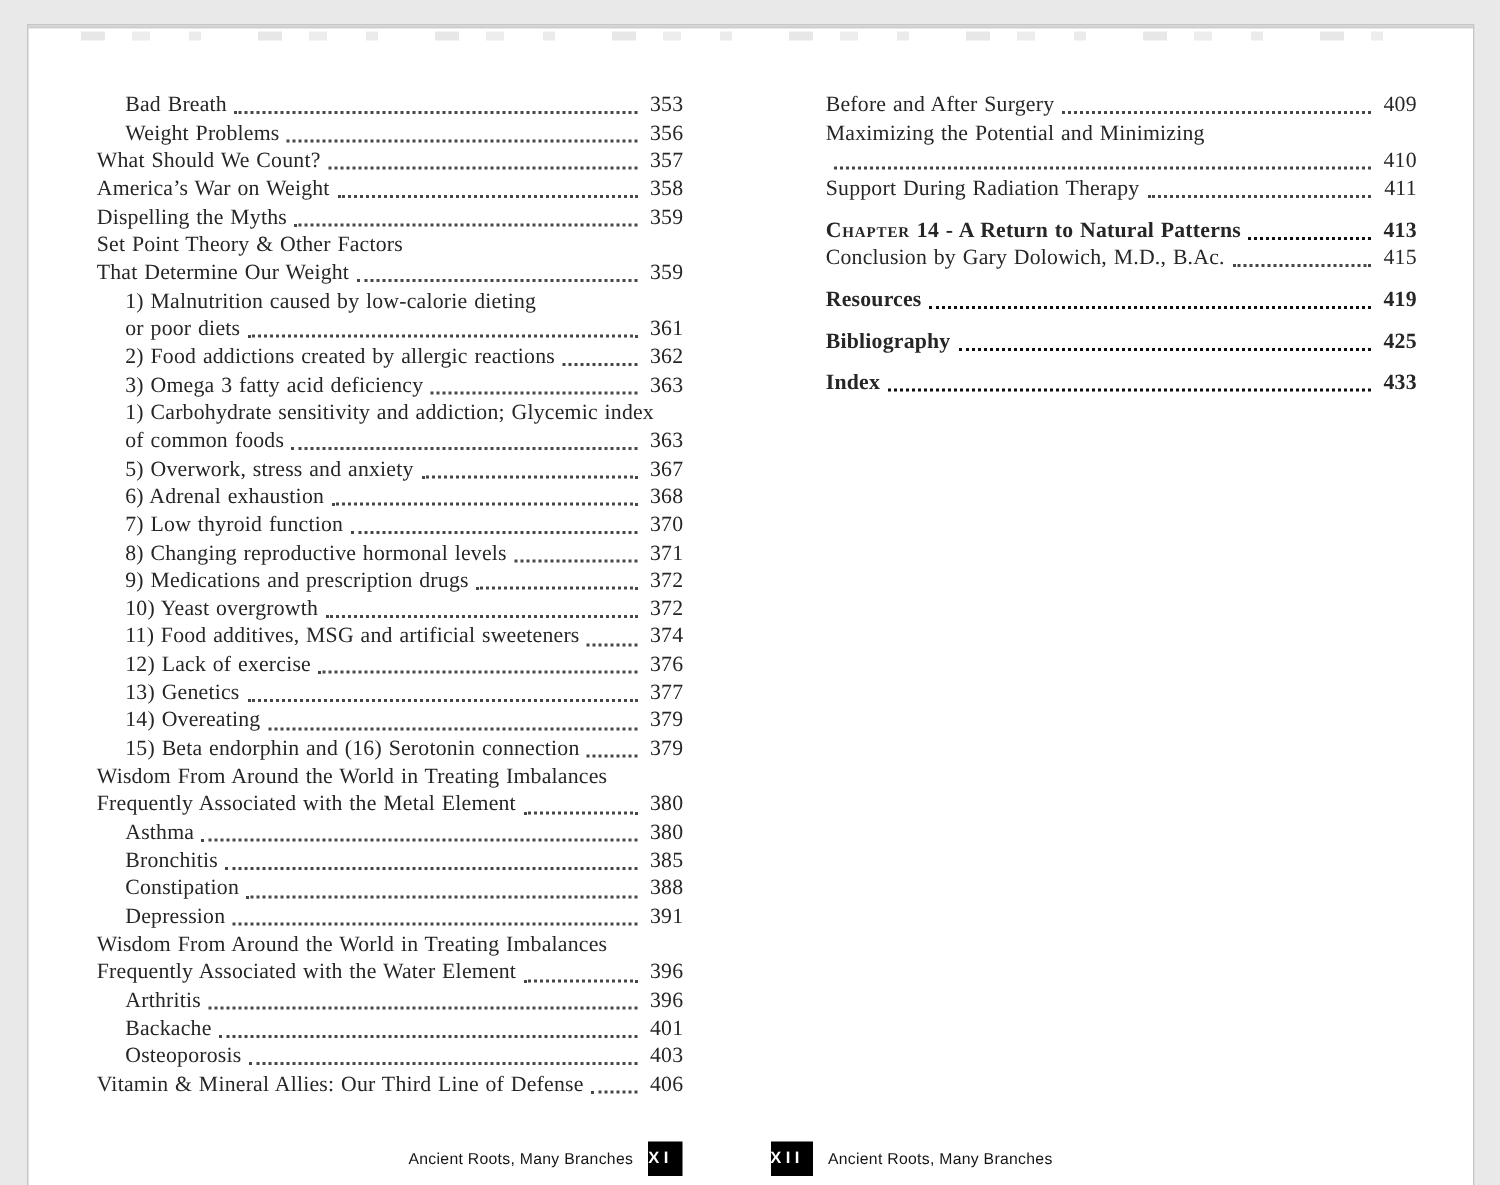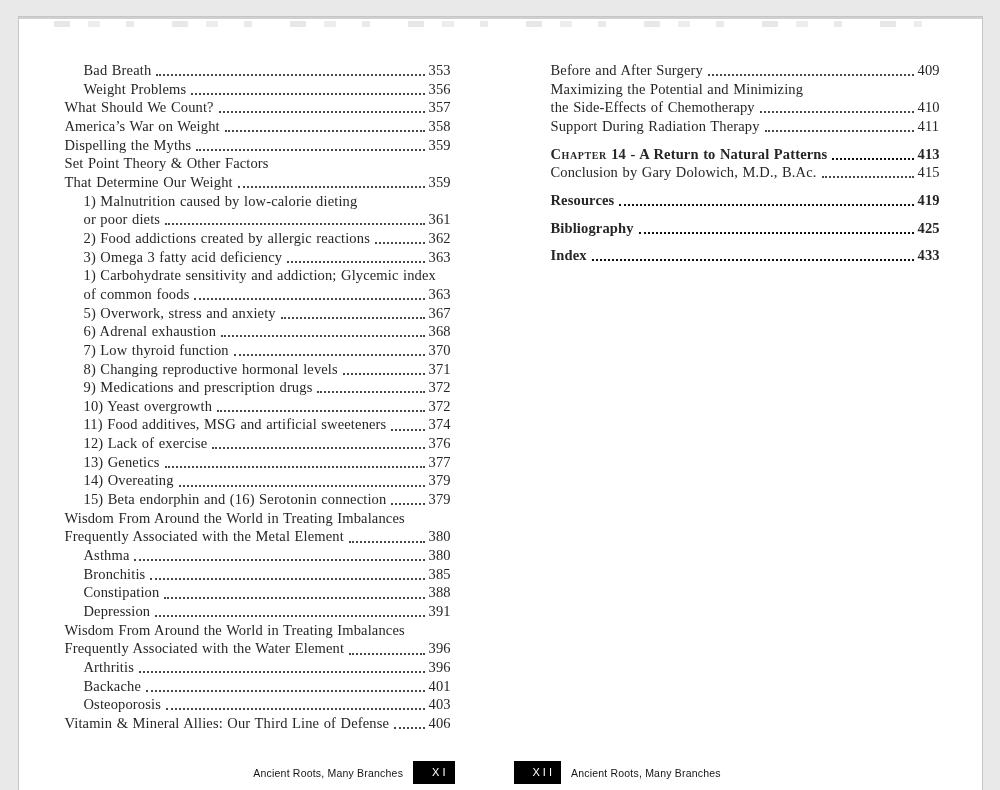--- a/index.html
+++ b/index.html
@@ -36,38 +36,38 @@
   .entry.gap{margin-top:9px;}
   .entry.indent-1{padding-left:19px;}
   .line{display:flex;align-items:baseline;}
   .txt{white-space:nowrap;flex:0 1 auto;}
   .dots{flex:1 1 10px;min-width:10px;position:relative;align-self:stretch;}
   .dots::after{
     content:"";position:absolute;left:5px;right:4px;bottom:3.5px;
     border-bottom:2px dotted #474747;
   }
   .entry.bold .dots::after{border-bottom-color:#101010;}
-  .page{flex:0 0 auto;min-width:27px;}
+  .page{flex:0 0 auto;min-width:27px;text-align:right;}
   .entry.bold .page{font-weight:700;}
   .seg-n{font-weight:400;}
   .seg-b{font-weight:700;}
   .seg-i{}
   .seg-sc{font-weight:700;font-variant:small-caps;letter-spacing:0.04em;}
   .footer{
     position:absolute;display:flex;align-items:center;gap:10px;
     font-family:"Liberation Sans","DejaVu Sans",sans-serif;
     font-size:10.5px;color:#141414;letter-spacing:0.2px;white-space:nowrap;text-align:center;
   }
   .footer-left{top:744px;right:527px;}
   .footer-right{top:744px;left:495px;}
   .pagebox{
     background:var(--footer_box_bg,#000000);
     color:var(--footer_box_text,#ffffff);
-    font-weight:400;font-size:11px;line-height:1;
-    padding:6px 6px 6px 19px;letter-spacing:3px;
+    font-weight:700;font-size:11px;line-height:1;
+    padding:6px 6px 6px 0;letter-spacing:3px;
   }
 </style>
 </head>
 <body>
 
 <div class="scan">
   <div class="top-artifact"></div>
 
   <div class="col col-left" id="left-col">
       <div class="entry indent-1">
@@ -309,21 +309,20 @@
           <span class="txt"><span class="seg-n">Before and After Surgery</span></span>
           <span class="dots"></span>
           <span class="page">409</span>
         </div>
       </div>
       <div class="entry indent-0">
         <div class="line">
           <span class="txt"><span class="seg-n">Maximizing the Potential and Minimizing</span></span>
         </div>
         <div class="line">
-          <span class="txt"><span class="seg-n">the Side-Effects of Chemotherapy</span></span>
           <span class="dots"></span>
           <span class="page">410</span>
         </div>
       </div>
       <div class="entry indent-0">
         <div class="line">
           <span class="txt"><span class="seg-n">Support During Radiation Therapy</span></span>
           <span class="dots"></span>
           <span class="page">411</span>
         </div>

